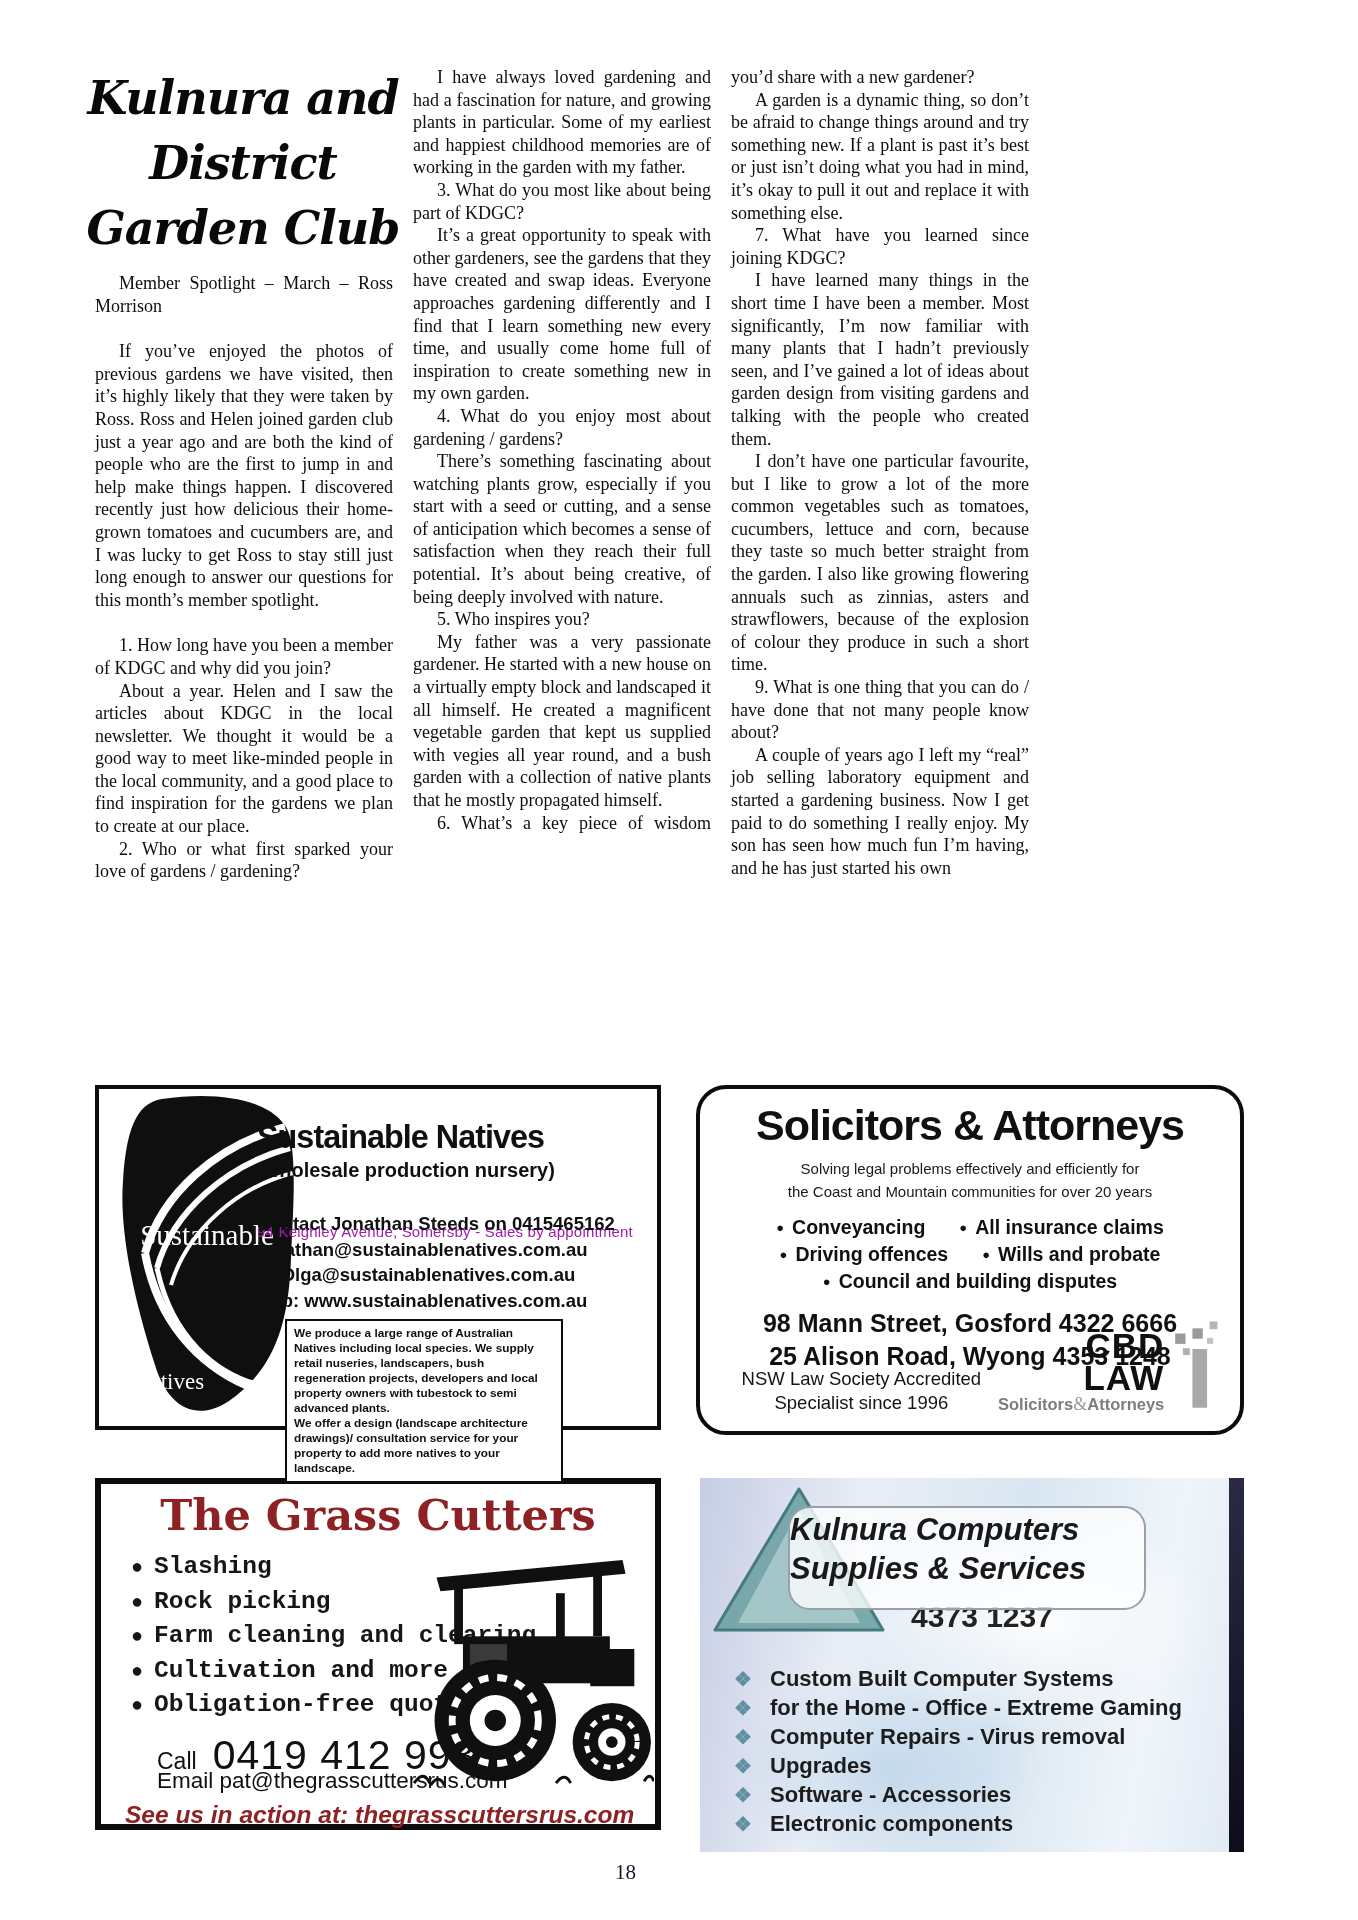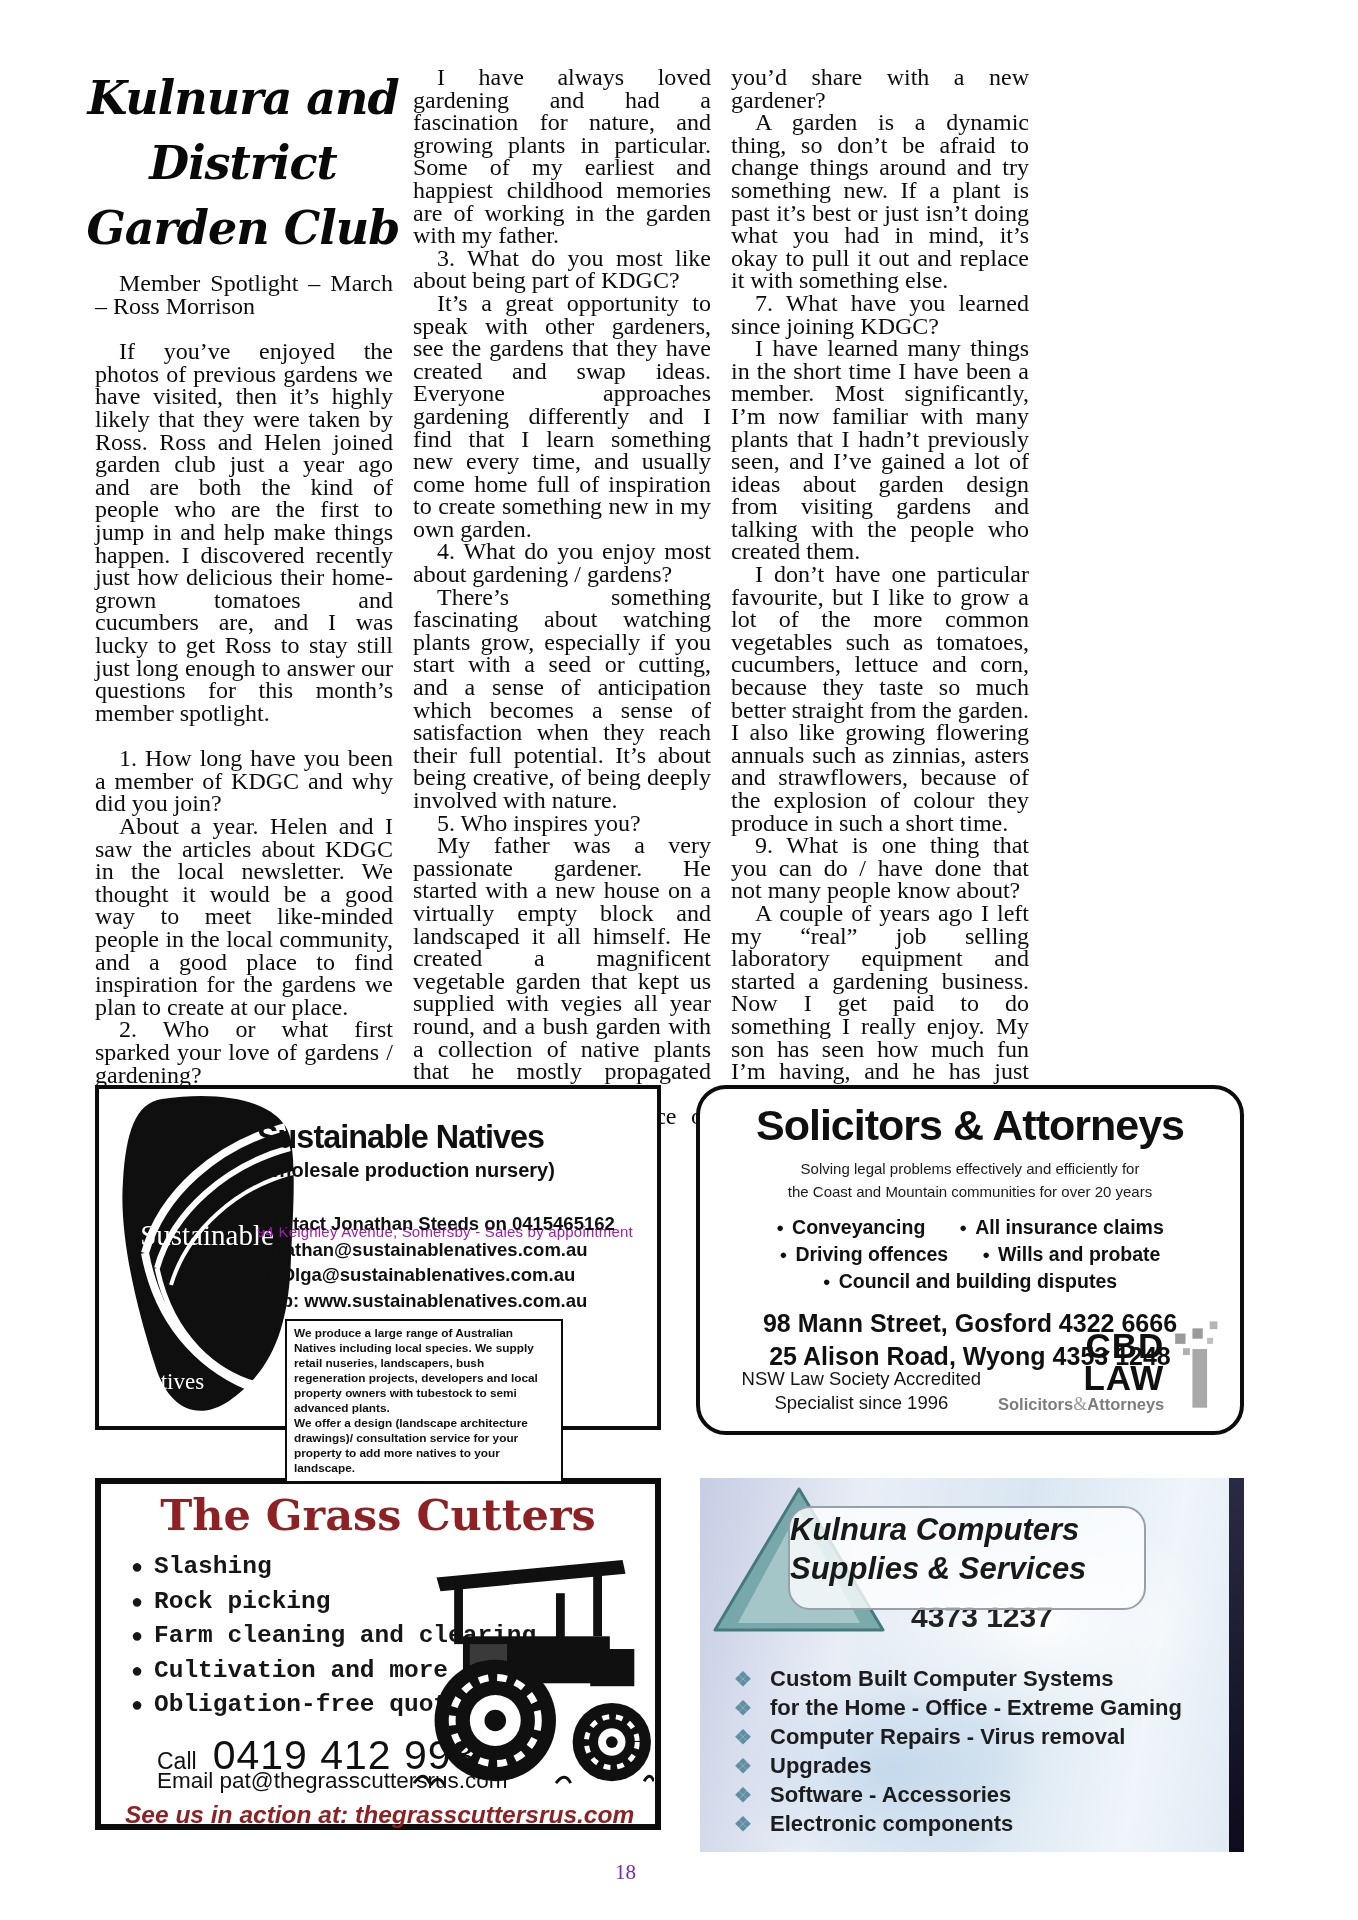--- a/index.html
+++ b/index.html
@@ -3,21 +3,21 @@
 <meta charset="utf-8">
 <style>
   html,body{margin:0;padding:0;background:#e8e8e8;}
   .page{position:relative;width:1358px;height:1920px;background:#ffffff;overflow:hidden;
         font-family:"Liberation Serif",serif;color:#111;}
 
   
   .title{position:absolute;left:84px;top:66px;width:318px;text-align:center;
          font-family:"DejaVu Serif",serif;font-style:italic;font-weight:bold;
          font-size:46px;line-height:65px;letter-spacing:-1px;color:#090909;}
-  .col{position:absolute;width:298px;font-size:24px;line-height:22.6px;
+  .col{position:absolute;width:298px;font-size:18px;line-height:22.6px;
        text-align:justify;color:#0d0d0d;}
   .col p{margin:0;text-indent:24px;}
   .col p.noindent{text-indent:0;}
   .col p.gap{margin-top:23px;}
   .col p.jlast{text-align-last:justify;}
   .col1{left:95px;top:272px;}
   .col2{left:413px;top:66px;}
   .col3{left:731px;top:66px;}
 
   
@@ -78,21 +78,21 @@
   .comp-namebox{position:absolute;left:88px;top:28px;width:358px;height:104px;z-index:2;
                 background:rgba(253,254,255,.8);border:2px solid #98a0a8;border-radius:22px;
                 text-align:left;font-weight:bold;font-size:31px;line-height:39px;color:#191919;
                 padding-top:2px;box-sizing:border-box;font-style:italic;}
   .comp-phone{position:absolute;left:0;width:100%;top:122px;text-align:center;
               font-weight:bold;font-size:30px;color:#222;padding-left:20px;box-sizing:border-box;}
   .comp-list{position:absolute;left:34px;top:188px;font-weight:bold;font-size:22px;color:#1c1c1c;}
   .comp-row{display:flex;align-items:baseline;height:29px;}
   .comp-row .d{color:#5f8fa0;font-size:20px;width:36px;}
 
-  .pageno{position:absolute;left:0;top:1860px;width:1251px;text-align:center;font-size:21px;color:#6d28d9;}
+  .pageno{position:absolute;left:0;top:1860px;width:1251px;text-align:center;font-size:21px;color:#0f172a;}
 </style>
 </head>
 <body>
 
 <div class="page">
 
   <div class="title">
     <div>Kulnura and</div>
     <div>District</div>
     <div>Garden Club</div>

